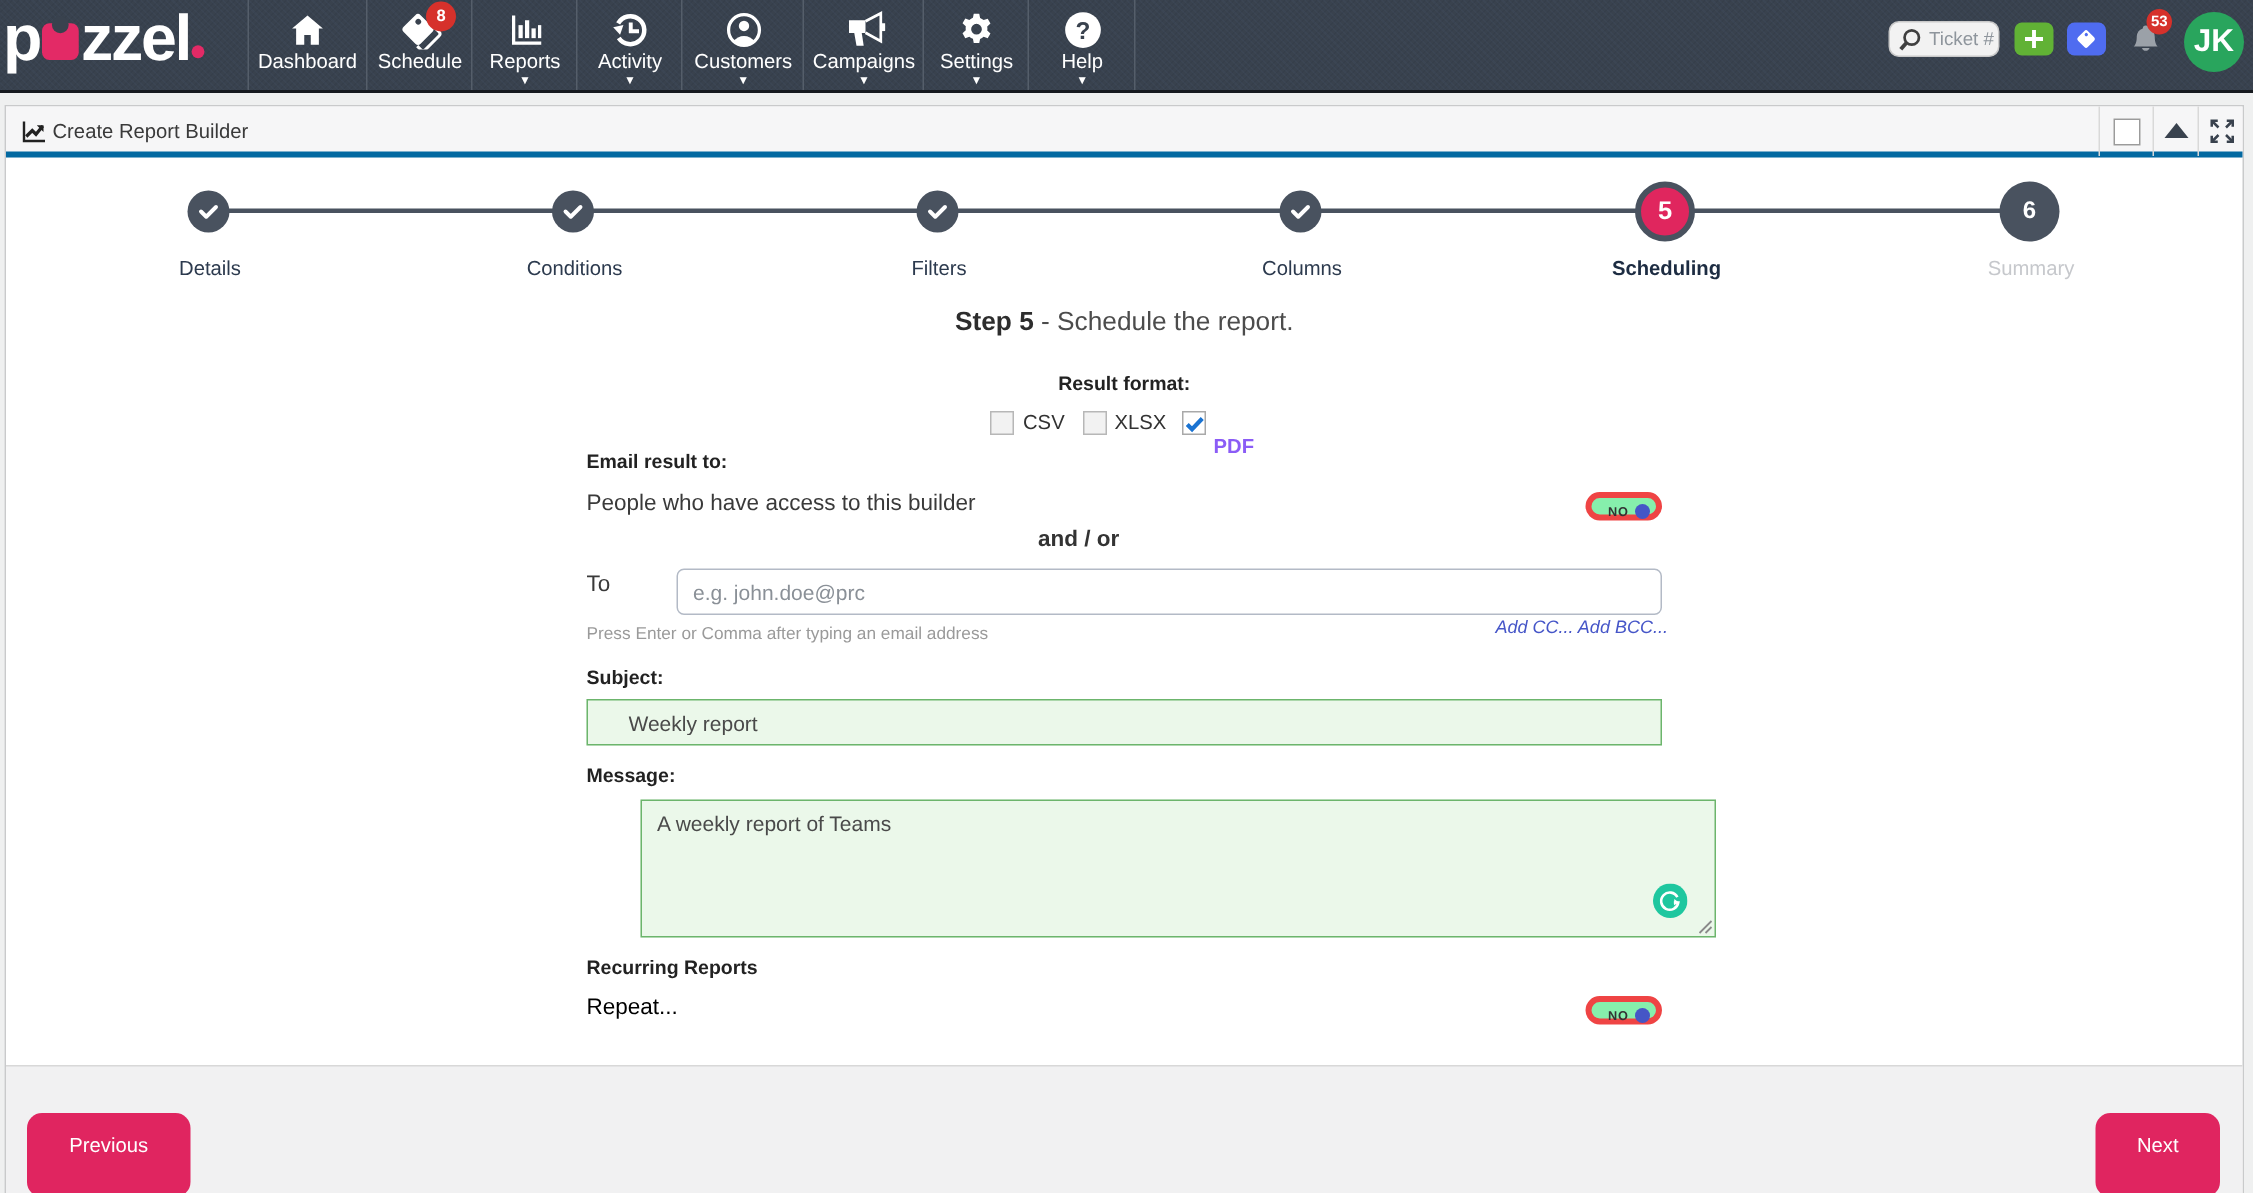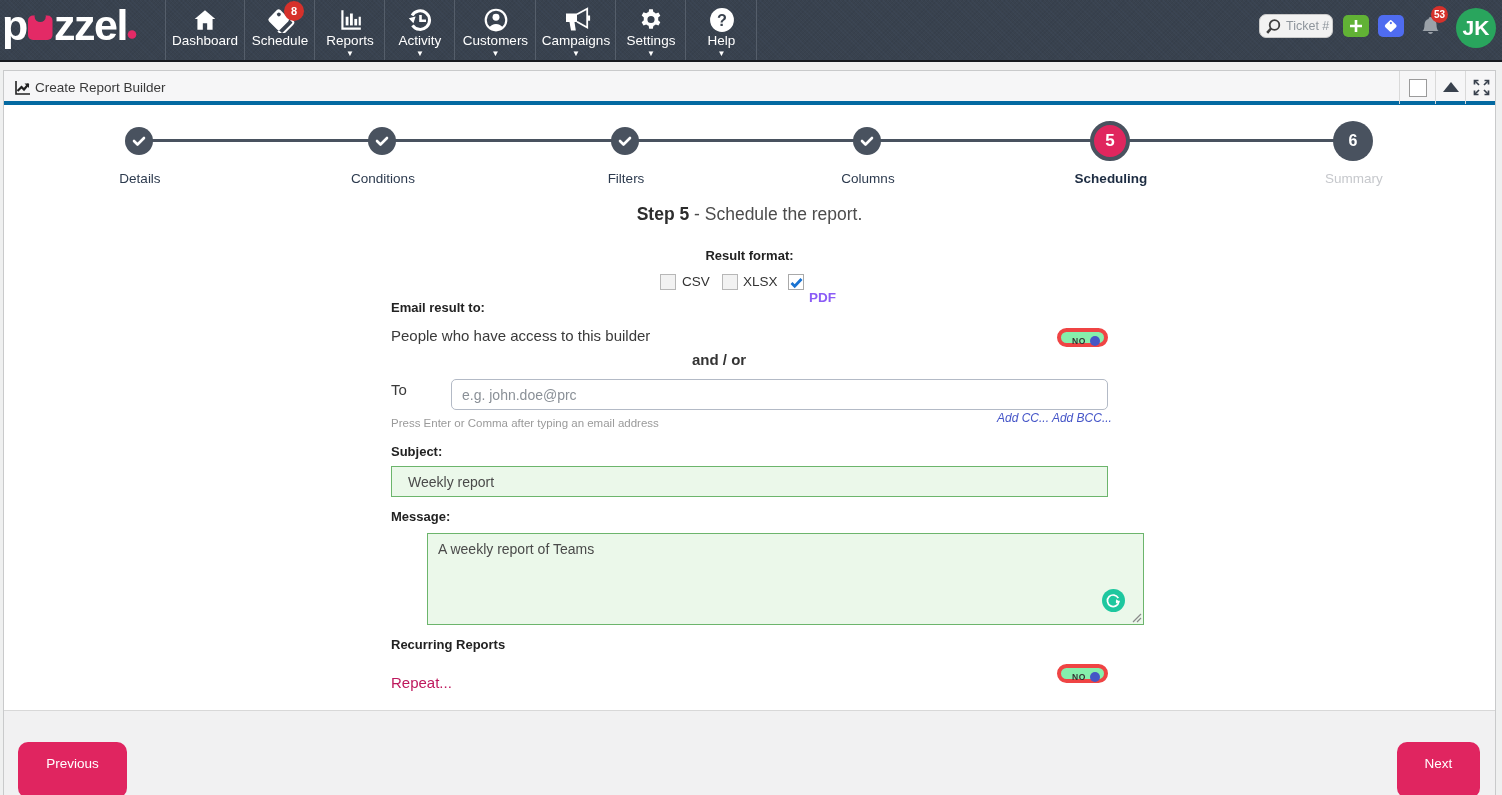--- a/index.html
+++ b/index.html
@@ -253,36 +253,36 @@
     </div>
   <div class="abs" style="left:688px; top:280px; font-weight:bold; font-size:15px; color:#333;">and / or</div>
   <div class="abs" style="left:387px; top:310px; font-size:15px; color:#3a3a3a;">To</div>
   <div class="abs" style="left:447px; top:308px; width:657px; height:31px; border:1px solid #b3bac6; border-radius:5px; background:#fff;">
     <span style="position:absolute; left:10px; top:7px; font-size:14px; color:#8a9097;">e.g. john.doe@prc</span>
   </div>
   <div class="abs" style="left:387px; top:346px; font-size:11.5px; color:#9a9a9a;">Press Enter or Comma after typing an email address</div>
   <div class="abs" style="left:993px; top:340px; font-size:12px; font-style:italic; color:#4656c8;">Add CC... Add BCC...</div>
 
   <div class="abs b13" style="left:387px; top:373px;">Subject:</div>
-  <input class="ginput" style="top: 395px; height: 31px; padding-left: 16px;" value="Weekly report">
+  <input class="ginput" style="top: 395px; height: 31px; padding-left: 27px;" value="Weekly report">
 
   <div class="abs b13" style="left:387px; top:438px;">Message:</div>
   <div class="ginput" style="top:462px; height:92px; padding:7px 10px;margin-left:36px;">A weekly report of Teams
     <svg style="position:absolute; right:18px; bottom:12px;" width="23" height="23" viewBox="0 0 24 24">
       <circle cx="12" cy="12" r="12" fill="#1ec79f"></circle>
       <path d="M17 9.5 A6 6 0 1 0 17.6 13.2 L14.5 13.2" stroke="#fff" stroke-width="1.8" fill="none"></path>
       <path d="M14.8 10.8 l3.2 2.4 l-3.4 2.0 z" fill="#fff"></path>
     </svg>
     <svg style="position:absolute; right:1px; bottom:1px;" width="10" height="10" viewBox="0 0 10 10">
       <path d="M9 1 L1 9 M9 5 L5 9" stroke="#8a8a8a" stroke-width="1.2"></path>
     </svg>
   </div>
 
   <div class="abs b13" style="left:387px; top:566px;">Recurring Reports</div>
-  <div class="abs" style="left:387px; top:592px; font-size:15px; color:#be185d;margin-top:11px;">Repeat...</div>
+  <div class="abs" style="left:387px; top:592px; font-size:15px; color:#000000;">Repeat...</div>
   <div class="toggle" style="top:593px;">
       <span class="no">NO</span>
       <span class="knob"></span>
     </div>
 
   <div id="pfoot">
     <div class="pinkbtn" style="left:14px; width:109px;">Previous</div>
     <div class="pinkbtn" style="left:1393px; width:83px;">Next</div>
   </div>
 </div>

